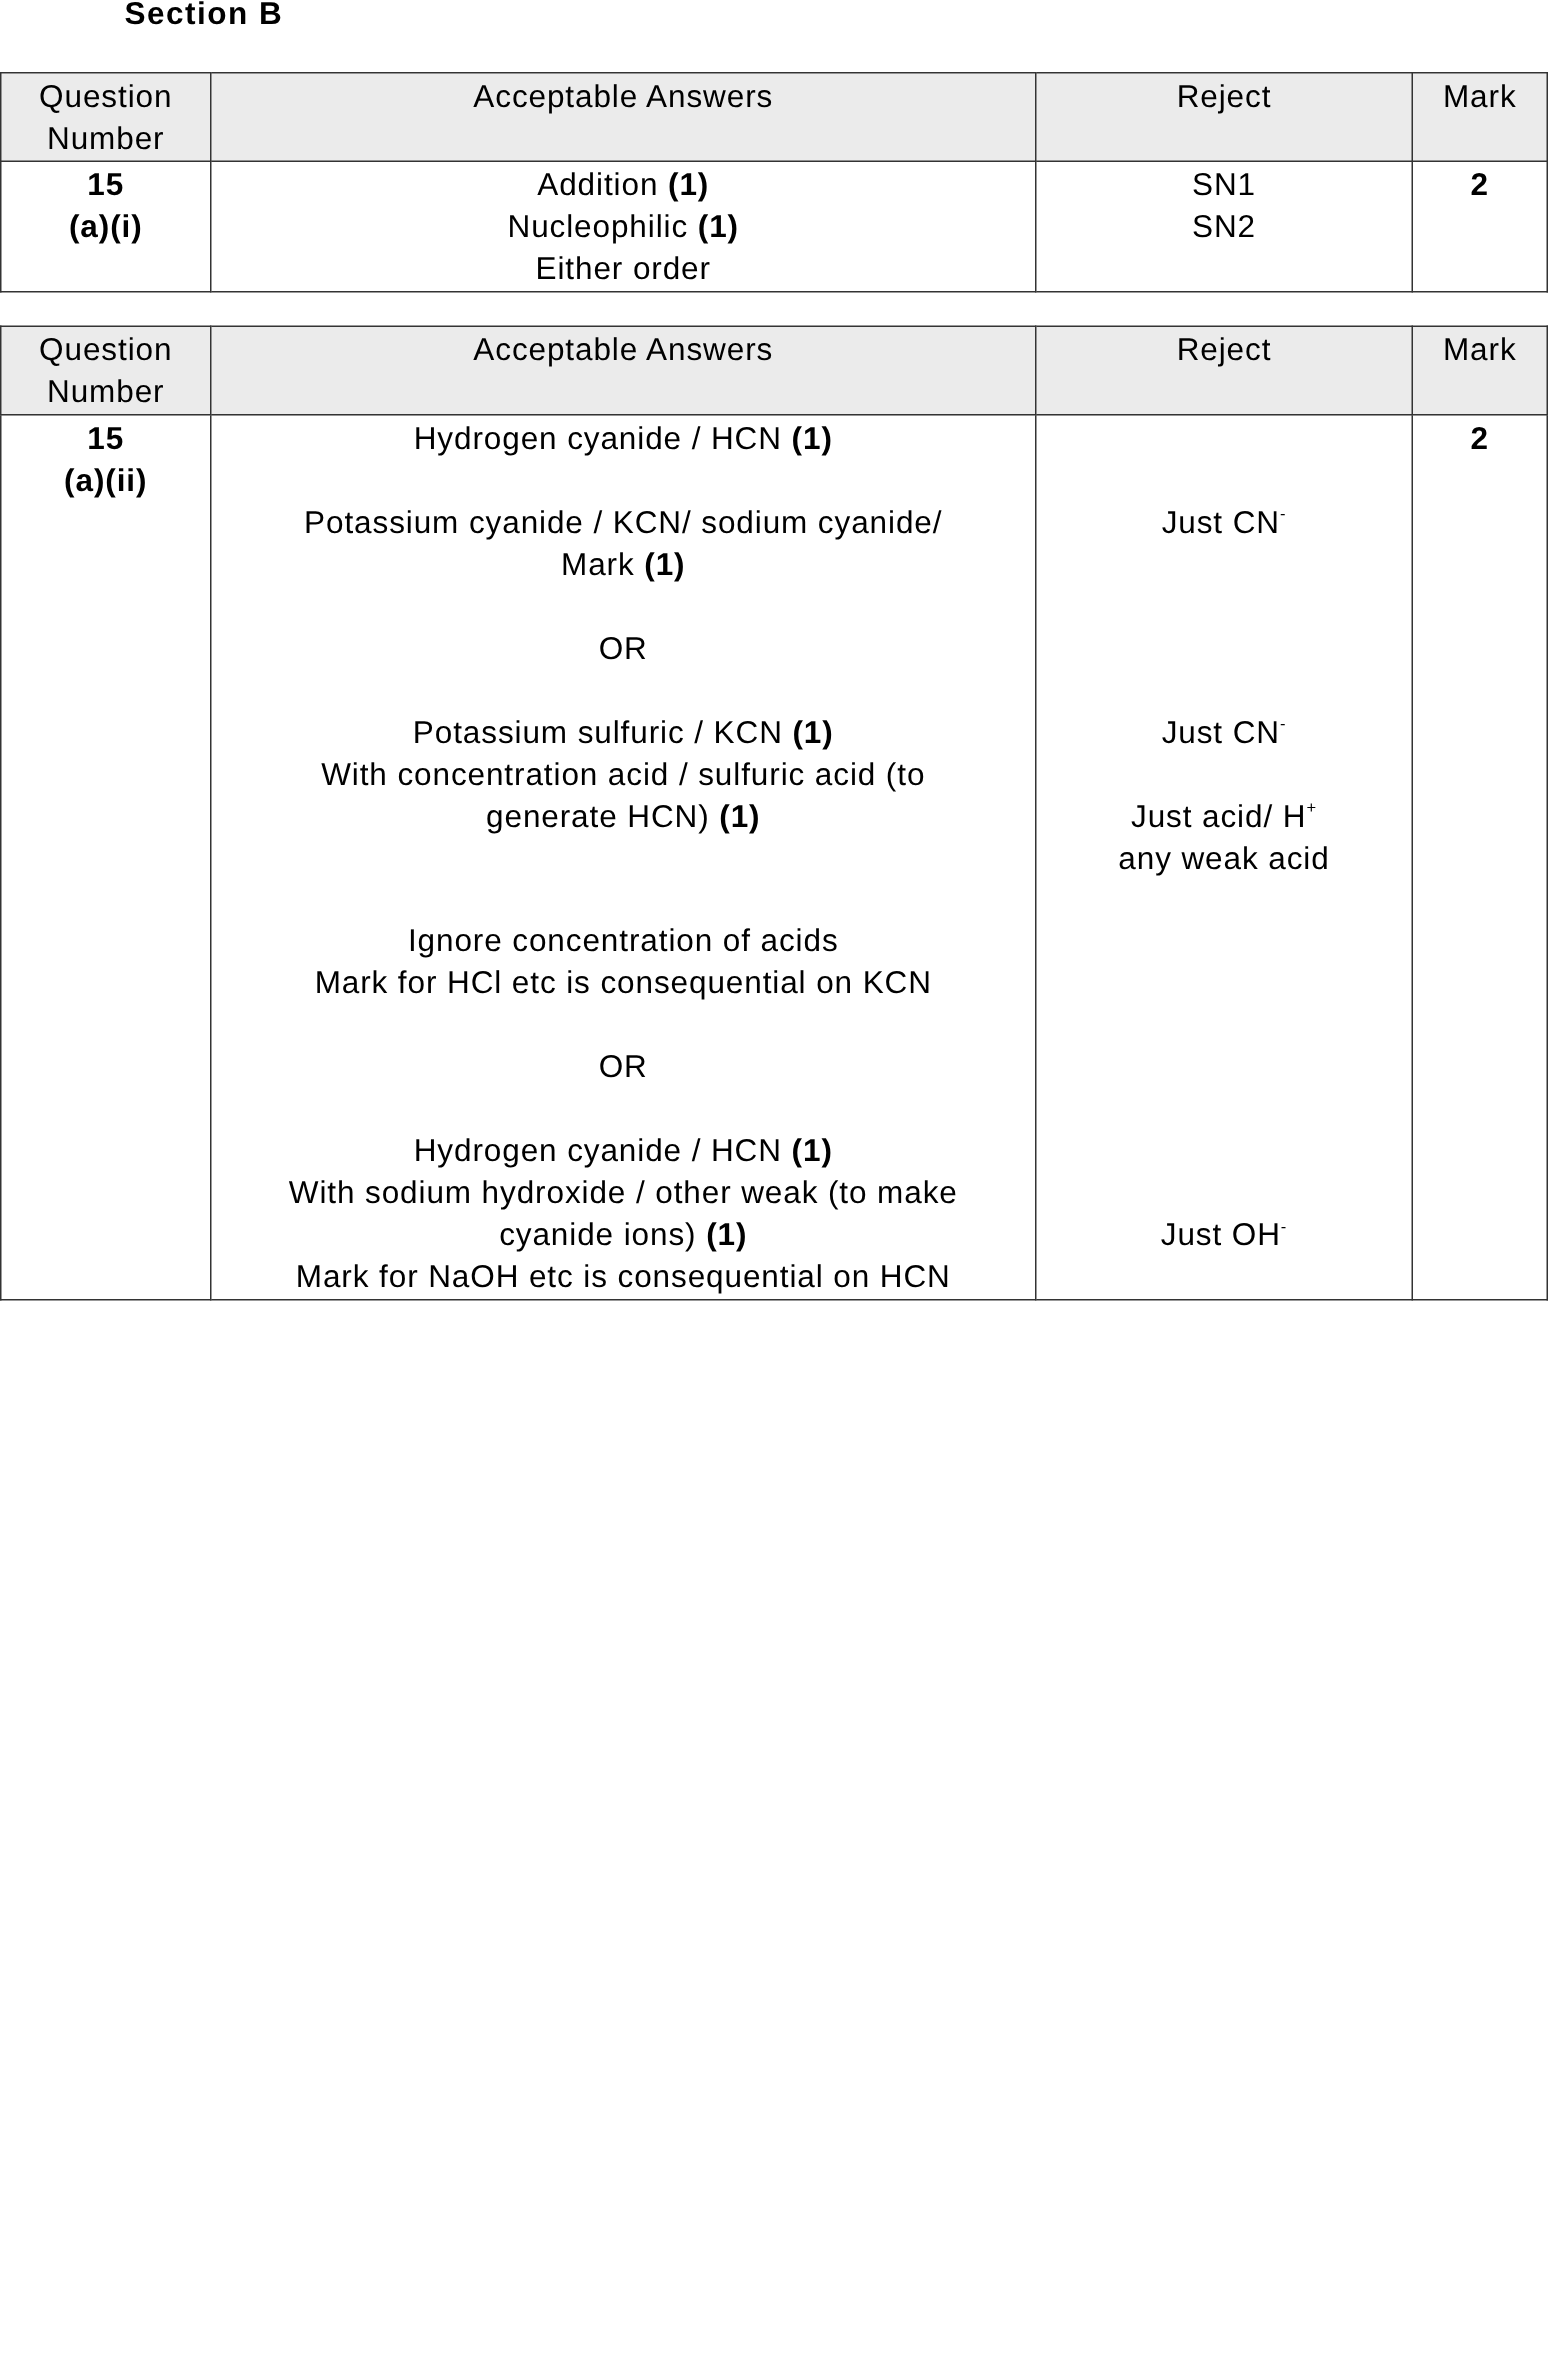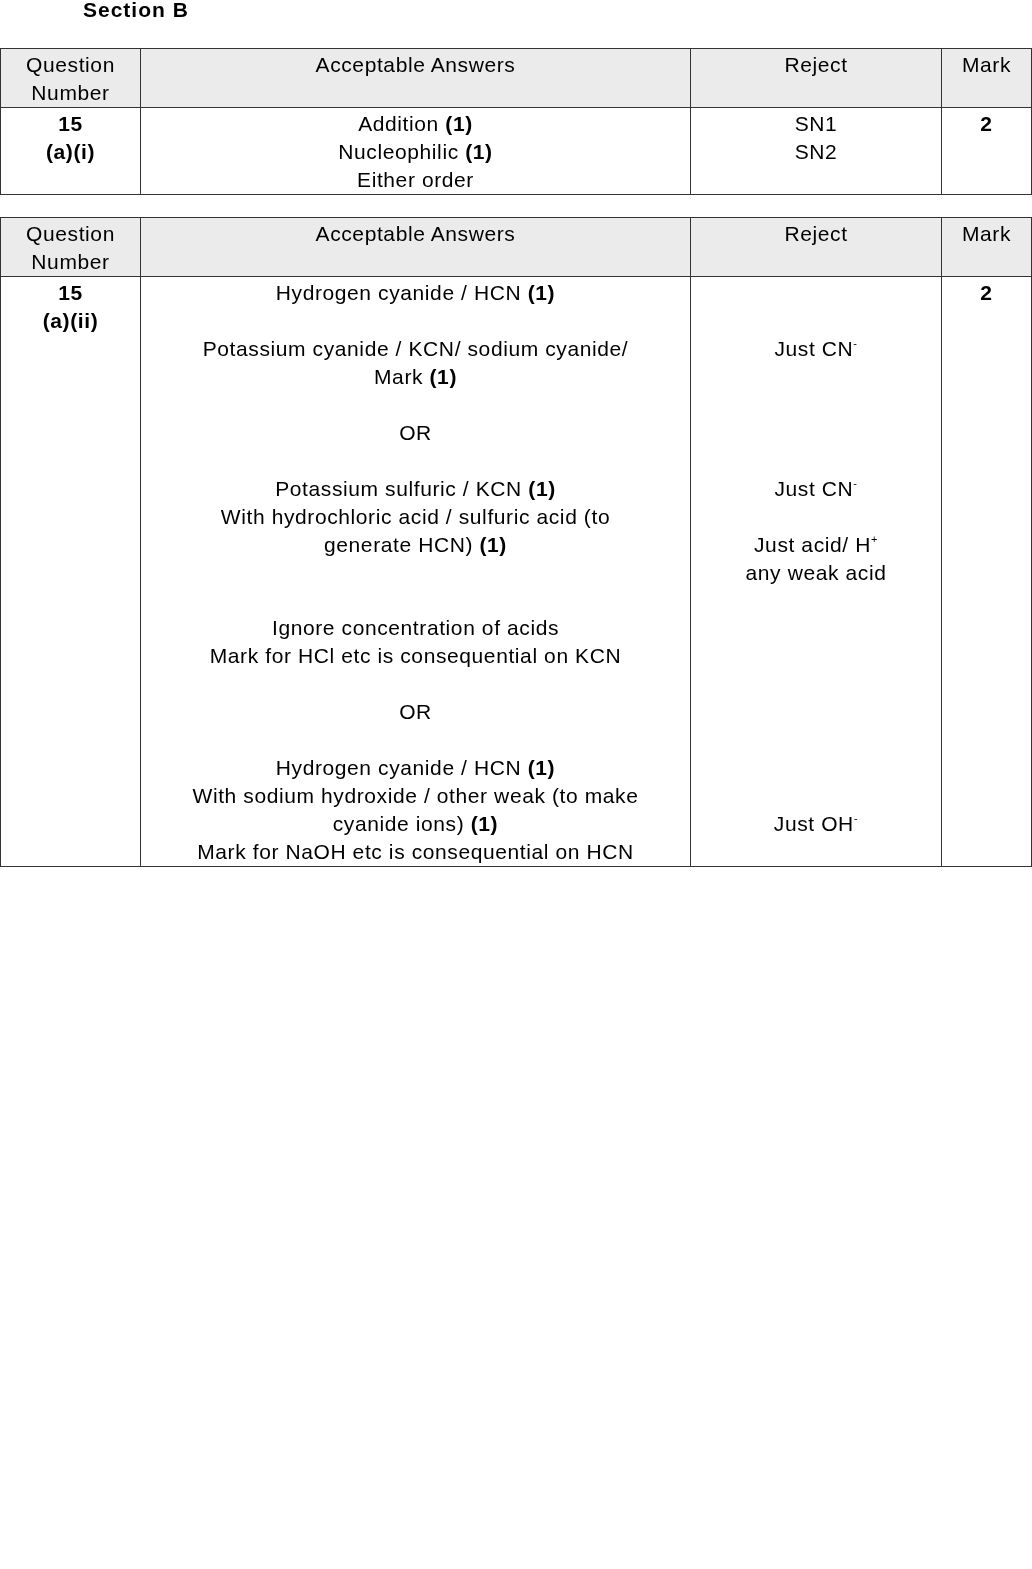--- a/index.html
+++ b/index.html
@@ -95,21 +95,21 @@
     </td>
     <td>
       <span class="line"><span>Hydrogen cyanide / HCN</span> <span class="bold">(1)</span></span>
       <span class="gap"></span>
       <span class="line">Potassium cyanide / KCN/ sodium cyanide/</span>
       <span class="line"><span>Mark </span> <span class="bold">(1)</span></span>
       <span class="gap"></span>
       <span class="line">OR</span>
       <span class="gap"></span>
       <span class="line"><span>Potassium sulfuric / KCN</span> <span class="bold">(1)</span></span>
-      <span class="line">With hydrochloric acid / sulfuric acid (to</span>
+      <span class="line">With concentration acid / sulfuric acid (to</span>
       <span class="line"><span>generate HCN) </span> <span class="bold">(1)</span></span>
       <span class="gap"></span>
       <span class="gap" style="height:27px"></span>
       <span class="line">Ignore concentration of acids</span>
       <span class="line">Mark for HCl etc is consequential on KCN</span>
       <span class="gap"></span>
       <span class="line">OR</span>
       <span class="gap"></span>
       <span class="line"><span>Hydrogen cyanide / HCN</span> <span class="bold">(1)</span></span>
       <span class="line">With sodium hydroxide / other weak (to make</span>

